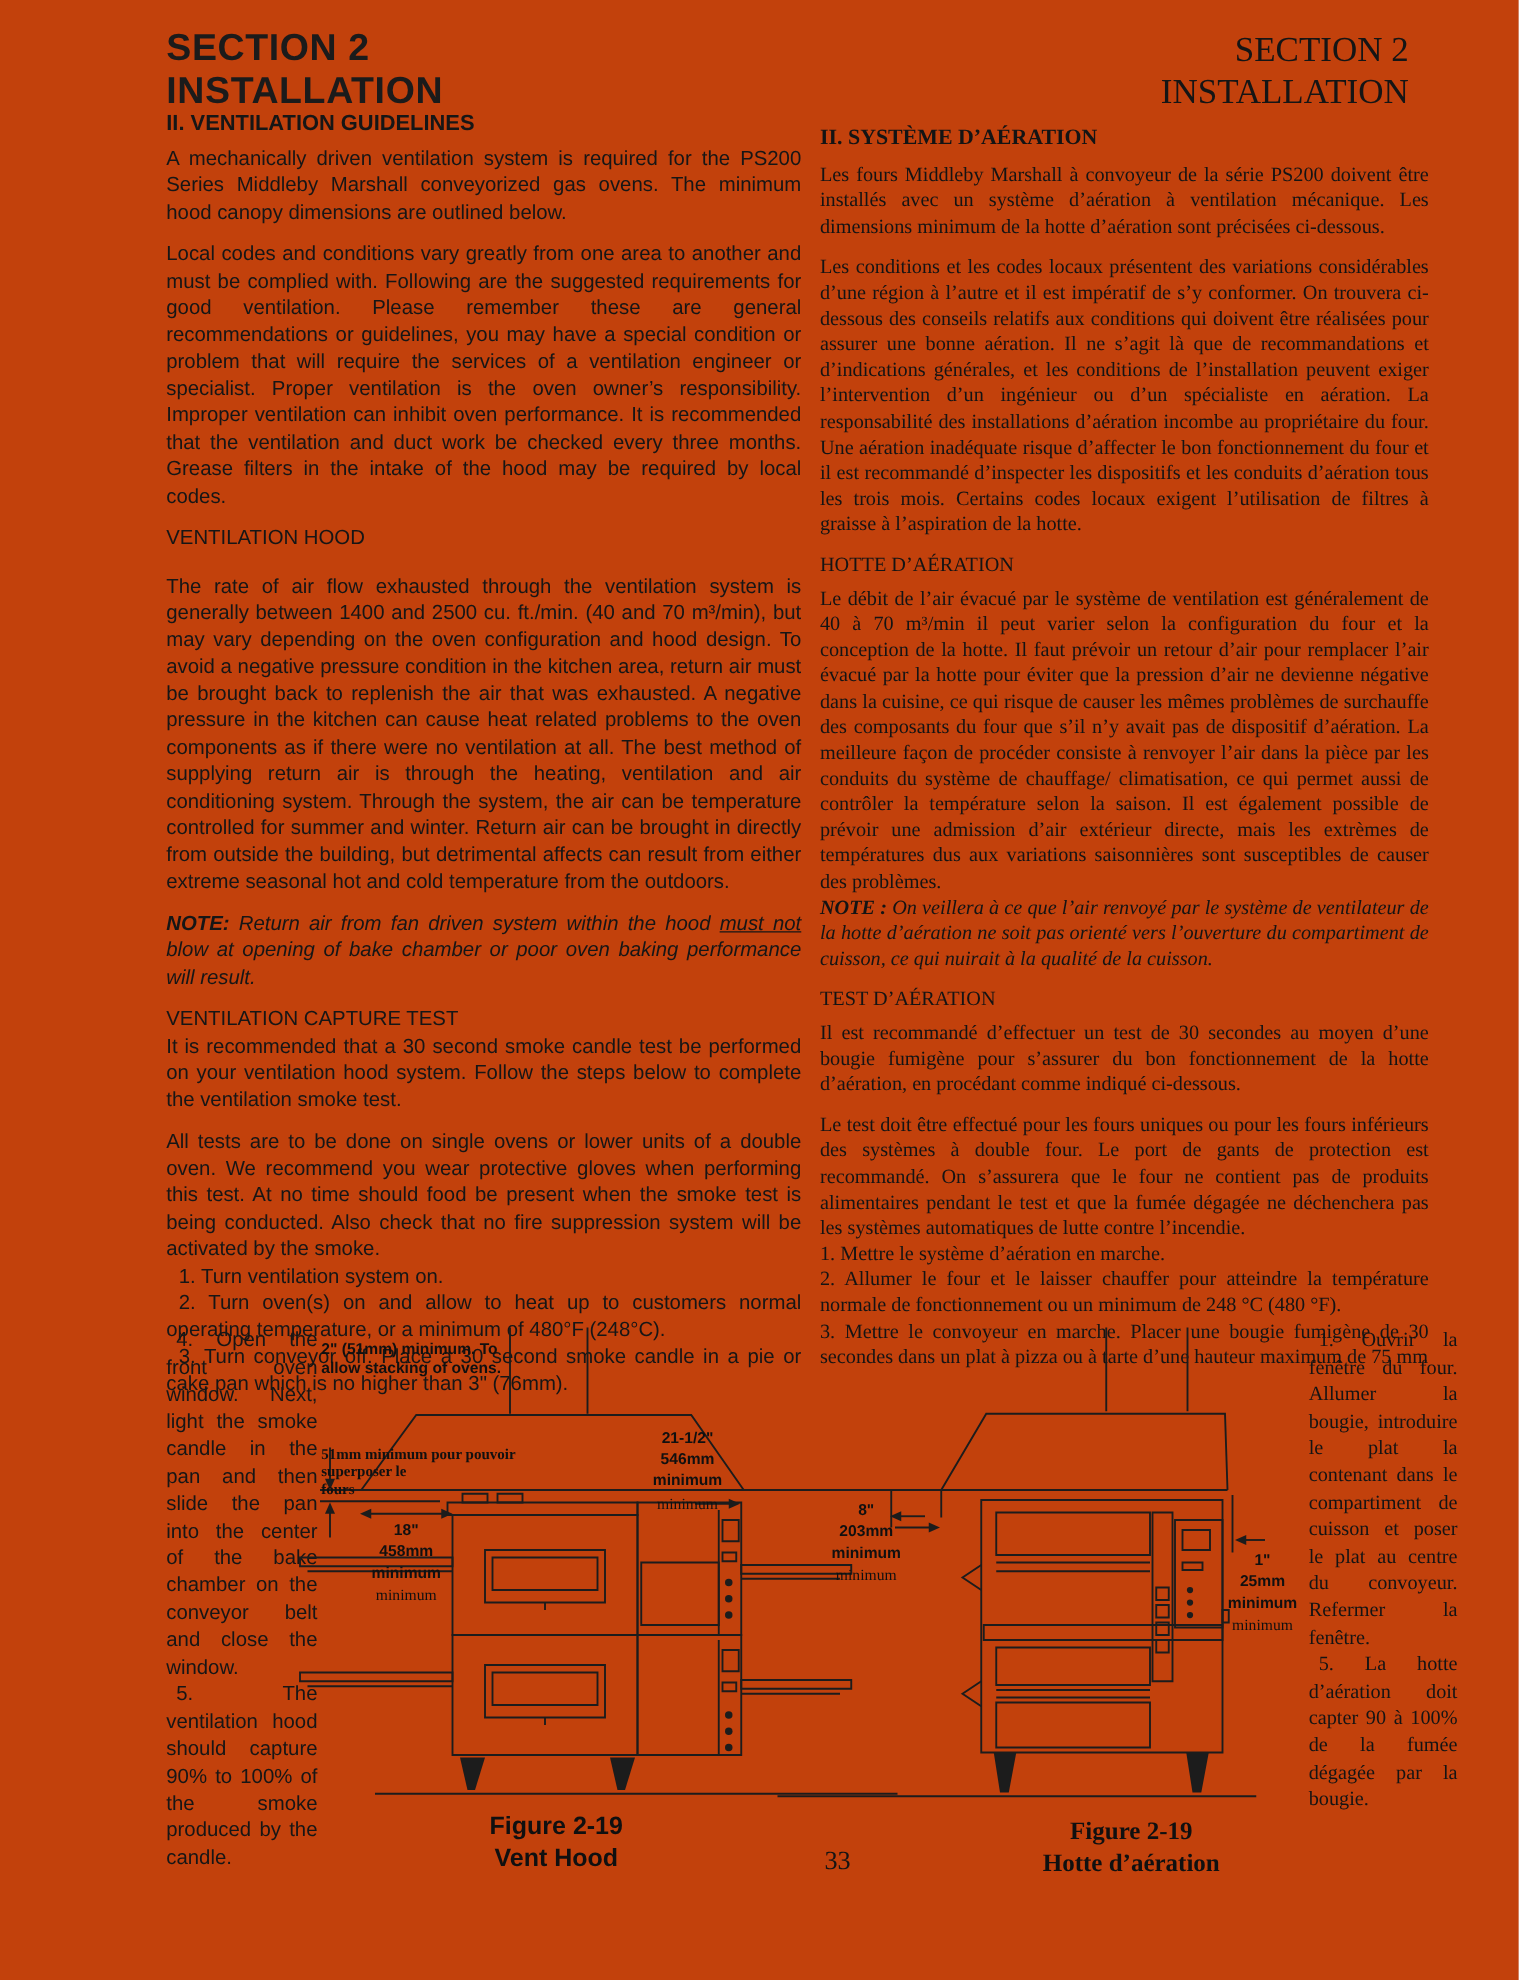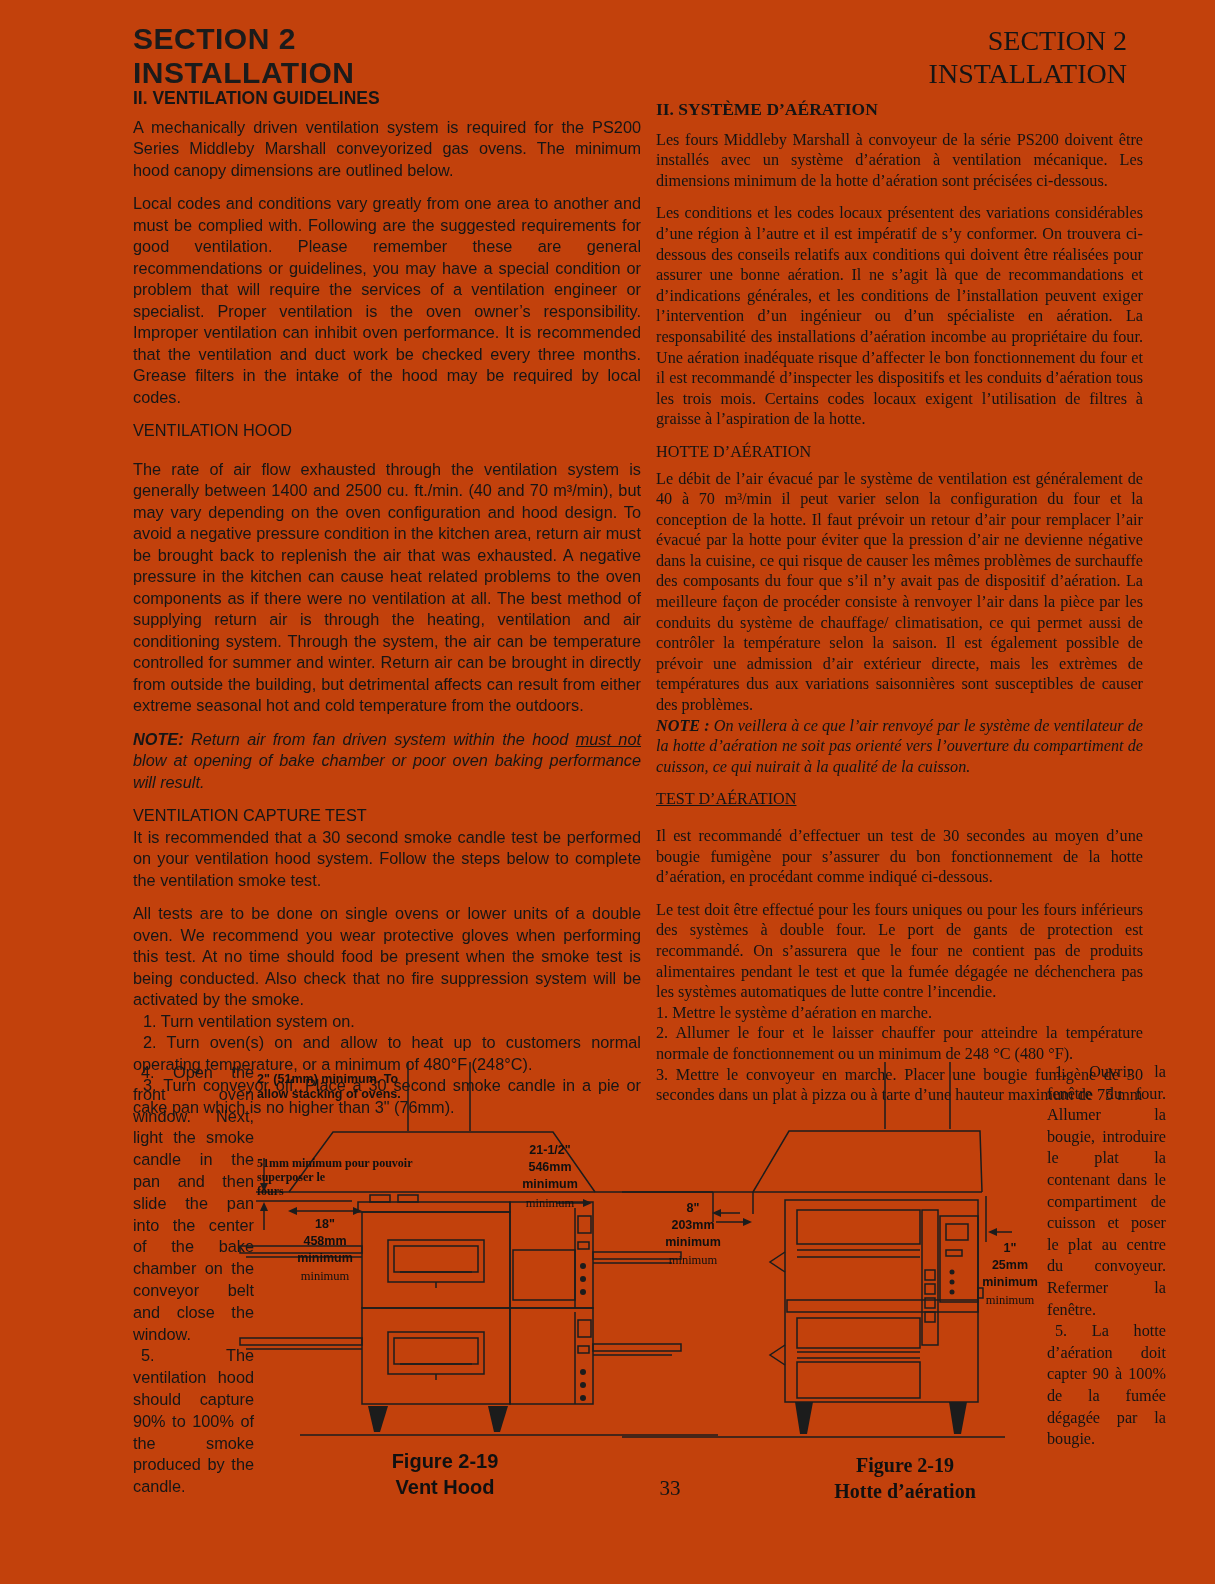--- a/index.html
+++ b/index.html
@@ -15,21 +15,21 @@
   .col-en p{margin:0 0 12px;}
   .h-en{font-size:17.5px;font-weight:700;margin:0 0 7px;}
   .sub-en{margin:10px 0 17px;}
   .sub-en.tight{margin:12px 0 0;}
 
   .col-fr{position:absolute;left:656px;top:86px;width:487px;text-align:justify;
           font-family:"Liberation Serif",serif;font-size:16.2px;line-height:20.6px;color:#141414;}
   .col-fr p{margin:0 0 12px;}
   .h-fr{font-size:17.5px;font-weight:700;margin:13px 0 10px;}
   .sub-fr{margin:8px 0 6px;}
-  .sub-fr.tight{margin:8px 0 16px;text-decoration:underline;}
+  .sub-fr.tight{margin:8px 0 6px;}
 
   .step{text-indent:10px;margin:0 !important;}
   .nostep{margin:0 !important;}
 
   .narrow-en{position:absolute;left:133px;top:1062px;width:121px;text-align:justify;
              font-family:"Liberation Sans",sans-serif;font-size:16.3px;line-height:21.8px;color:#161616;}
   .narrow-en p{margin:0;text-indent:8px;}
   .narrow-fr{position:absolute;left:1047px;top:1062px;width:119px;text-align:justify;
              font-family:"Liberation Serif",serif;font-size:16.2px;line-height:21.6px;color:#141414;}
   .narrow-fr p{margin:0;text-indent:8px;}

